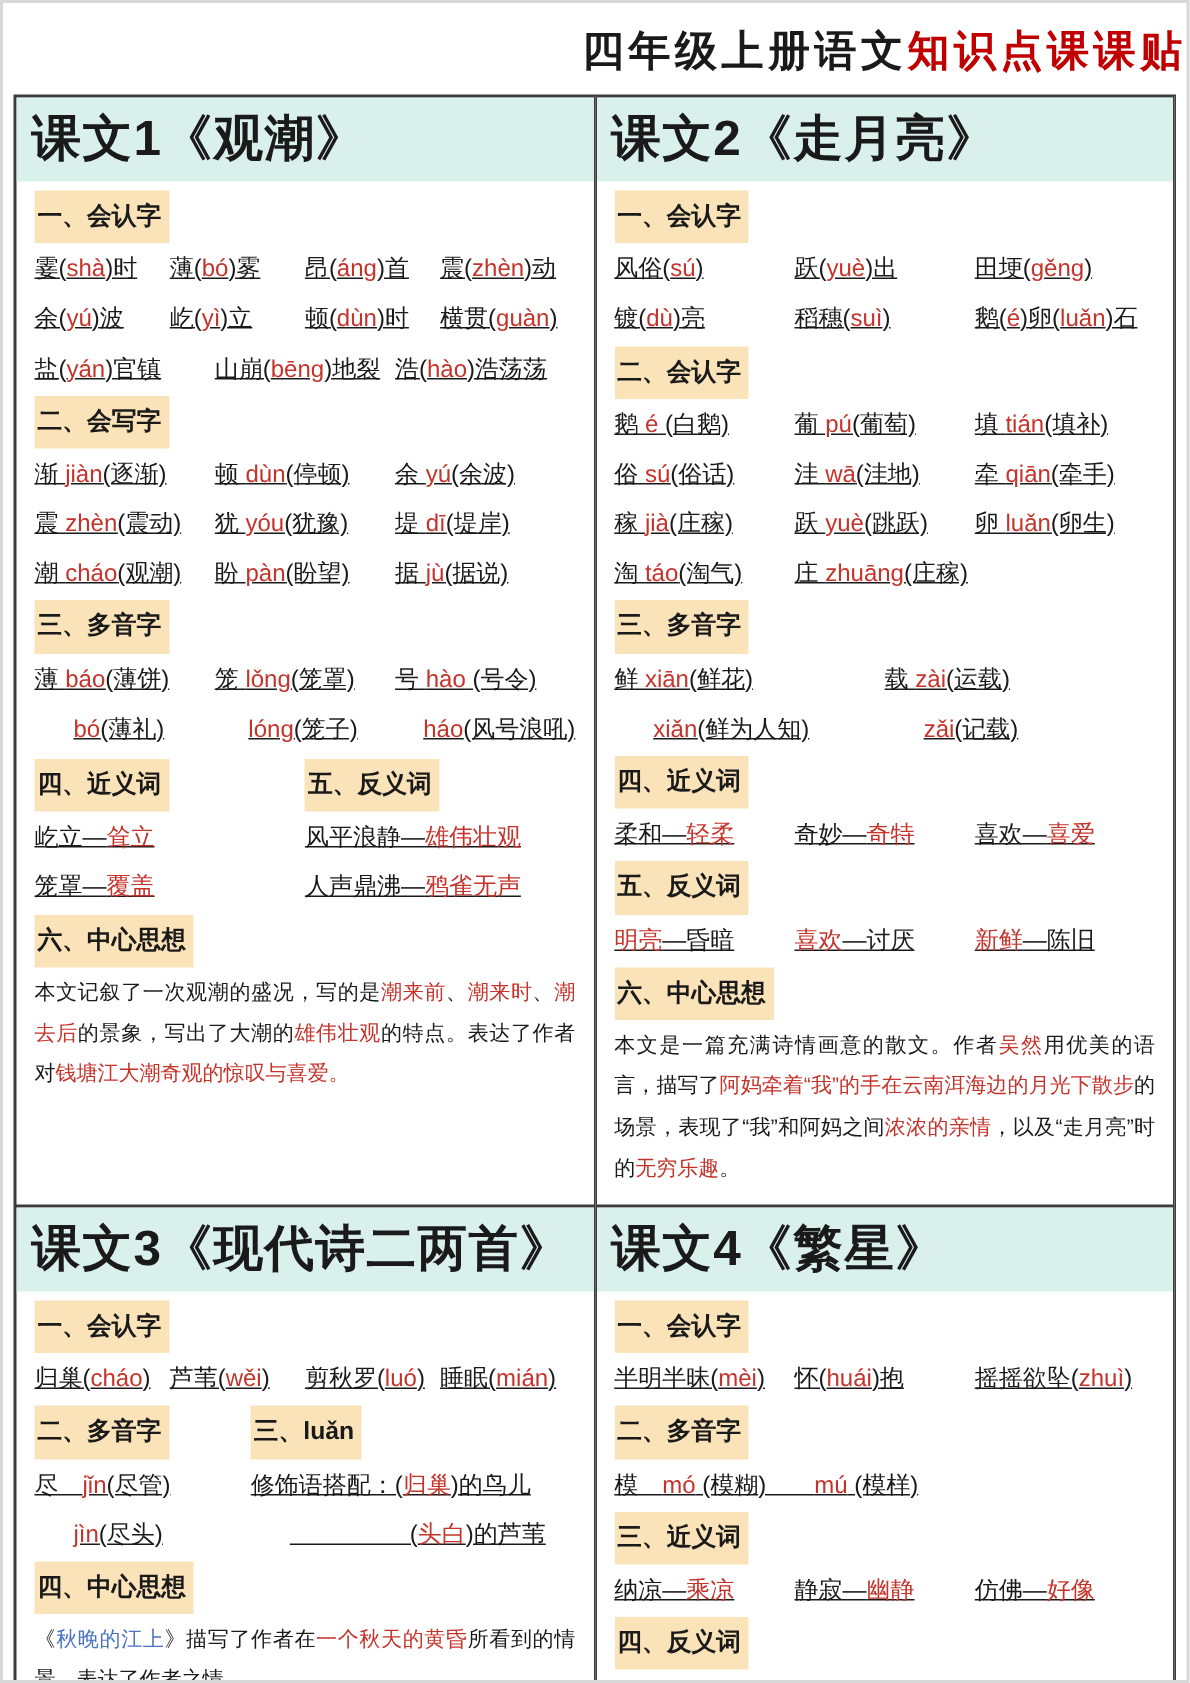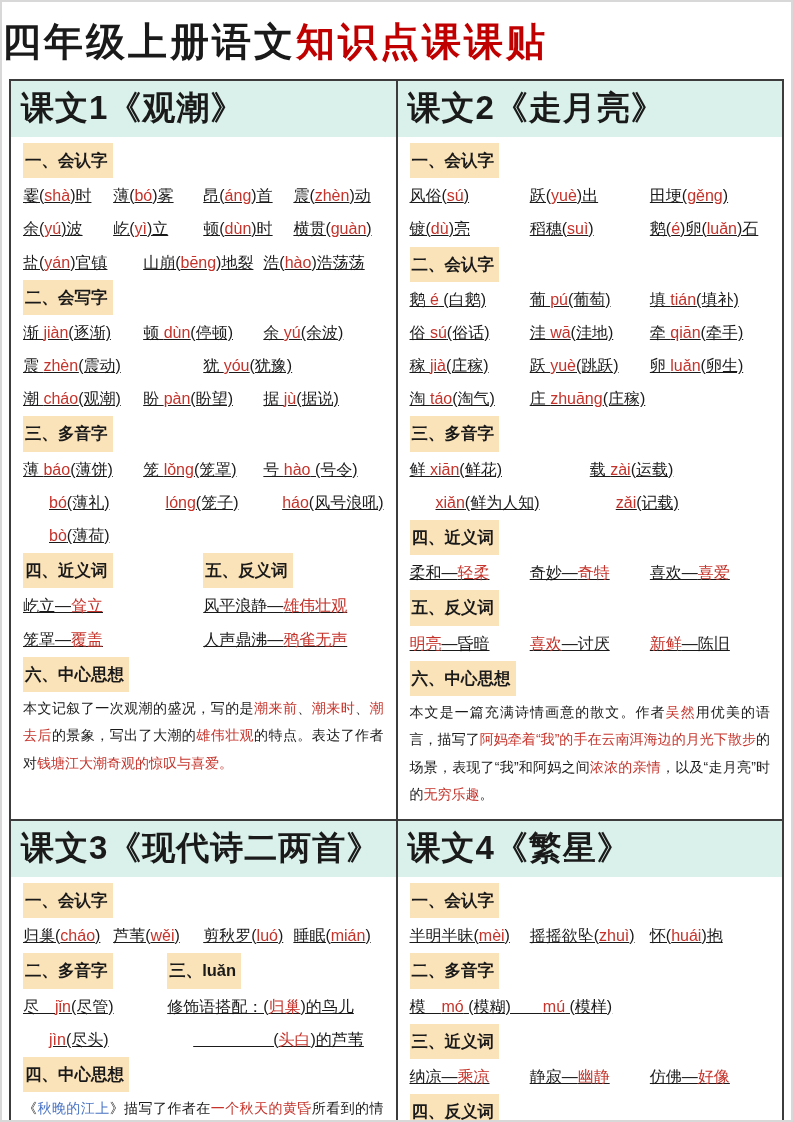--- a/index.html
+++ b/index.html
@@ -6,21 +6,21 @@
     --red:#c5332b; --blue:#4a74c4; --hl:#fbe3b9; --mint:#d9f1ea;
     --border:#3c3c3c; --ink:#1a1a1a;
   }
   *{box-sizing:border-box;margin:0;padding:0;}
   body{
     width:793px;height:1122px;background:#ffffff;
     font-family:"Liberation Sans","DejaVu Sans",sans-serif;
     color:var(--ink);border:2px solid #d8d8d8;overflow:hidden;
   }
   .page-title{
-    text-align:left;font-size:39px;font-weight:bold;
+    text-align:right;font-size:28px;font-weight:bold;
     letter-spacing:3px;margin:13px 0 10px 0;
   }
   .page-title .t-red{color:#c00000;}
   .grid{
     display:grid;grid-template-columns:1fr 1fr;
     margin:0 7px;border:1px solid var(--border);
   }
   .card{border:1px solid var(--border);overflow:hidden;}
   .card-title{
     background:var(--mint);font-size:33px;font-weight:bold;
@@ -74,41 +74,41 @@
           <div class="cell"><span class="sec-h">二、会写字</span></div>
         </div>
         <div class="row cols3">
           <div class="cell">渐 <span class="red">jiàn</span>(逐渐)</div>
           <div class="cell">顿 <span class="red">dùn</span>(停顿)</div>
           <div class="cell">余 <span class="red">yú</span>(余波)</div>
         </div>
         <div class="row cols3">
           <div class="cell">震 <span class="red">zhèn</span>(震动)</div>
           <div class="cell">犹 <span class="red">yóu</span>(犹豫)</div>
+          <div class="cell">堤 <span class="red">dī</span>(堤岸)</div>
         </div>
         <div class="row cols3">
           <div class="cell">潮 <span class="red">cháo</span>(观潮)</div>
           <div class="cell">盼 <span class="red">pàn</span>(盼望)</div>
           <div class="cell">据 <span class="red">jù</span>(据说)</div>
         </div>
         <div class="row cols1">
           <div class="cell"><span class="sec-h">三、多音字</span></div>
         </div>
         <div class="row cols3">
           <div class="cell">薄 <span class="red">báo</span>(薄饼)</div>
           <div class="cell">笼 <span class="red">lǒng</span>(笼罩)</div>
           <div class="cell">号 <span class="red">hào</span> (号令)</div>
         </div>
         <div class="row cols3 ind">
           <div class="cell"><span class="red">bó</span>(薄礼)</div>
           <div class="cell"><span class="red">lóng</span>(笼子)</div>
           <div class="cell"><span class="red">háo</span>(风号浪吼)</div>
         </div>
         <div class="row cols3 ind">
-          <div class="cell"><span class="red">bò</span>(薄荷)</div>
           <div class="cell"></div>
           <div class="cell"></div>
         </div>
         <div class="row cols2">
           <div class="cell"><span class="sec-h">四、近义词</span></div>
           <div class="cell"><span class="sec-h">五、反义词</span></div>
         </div>
         <div class="row cols2">
           <div class="cell">屹立—<span class="red">耸立</span></div>
           <div class="cell">风平浪静—<span class="red">雄伟壮观</span></div>
@@ -226,22 +226,22 @@
       </div>
   </div>
   <div class="card">
     <div class="card-title">课文4《繁星》</div>
     <div class="card-body">
         <div class="row cols1">
           <div class="cell"><span class="sec-h">一、会认字</span></div>
         </div>
         <div class="row cols3">
           <div class="cell">半明半昧(<span class="red">mèi</span>)</div>
+          <div class="cell">怀(<span class="red">huái</span>)抱</div>
           <div class="cell">摇摇欲坠(<span class="red">zhuì</span>)</div>
-          <div class="cell">怀(<span class="red">huái</span>)抱</div>
         </div>
         <div class="row cols1">
           <div class="cell"><span class="sec-h">二、多音字</span></div>
         </div>
         <div class="row cols1">
           <div class="cell">模　<span class="red">mó</span> (模糊)　　<span class="red">mú</span> (模样)</div>
         </div>
         <div class="row cols1">
           <div class="cell"><span class="sec-h">三、近义词</span></div>
         </div>

